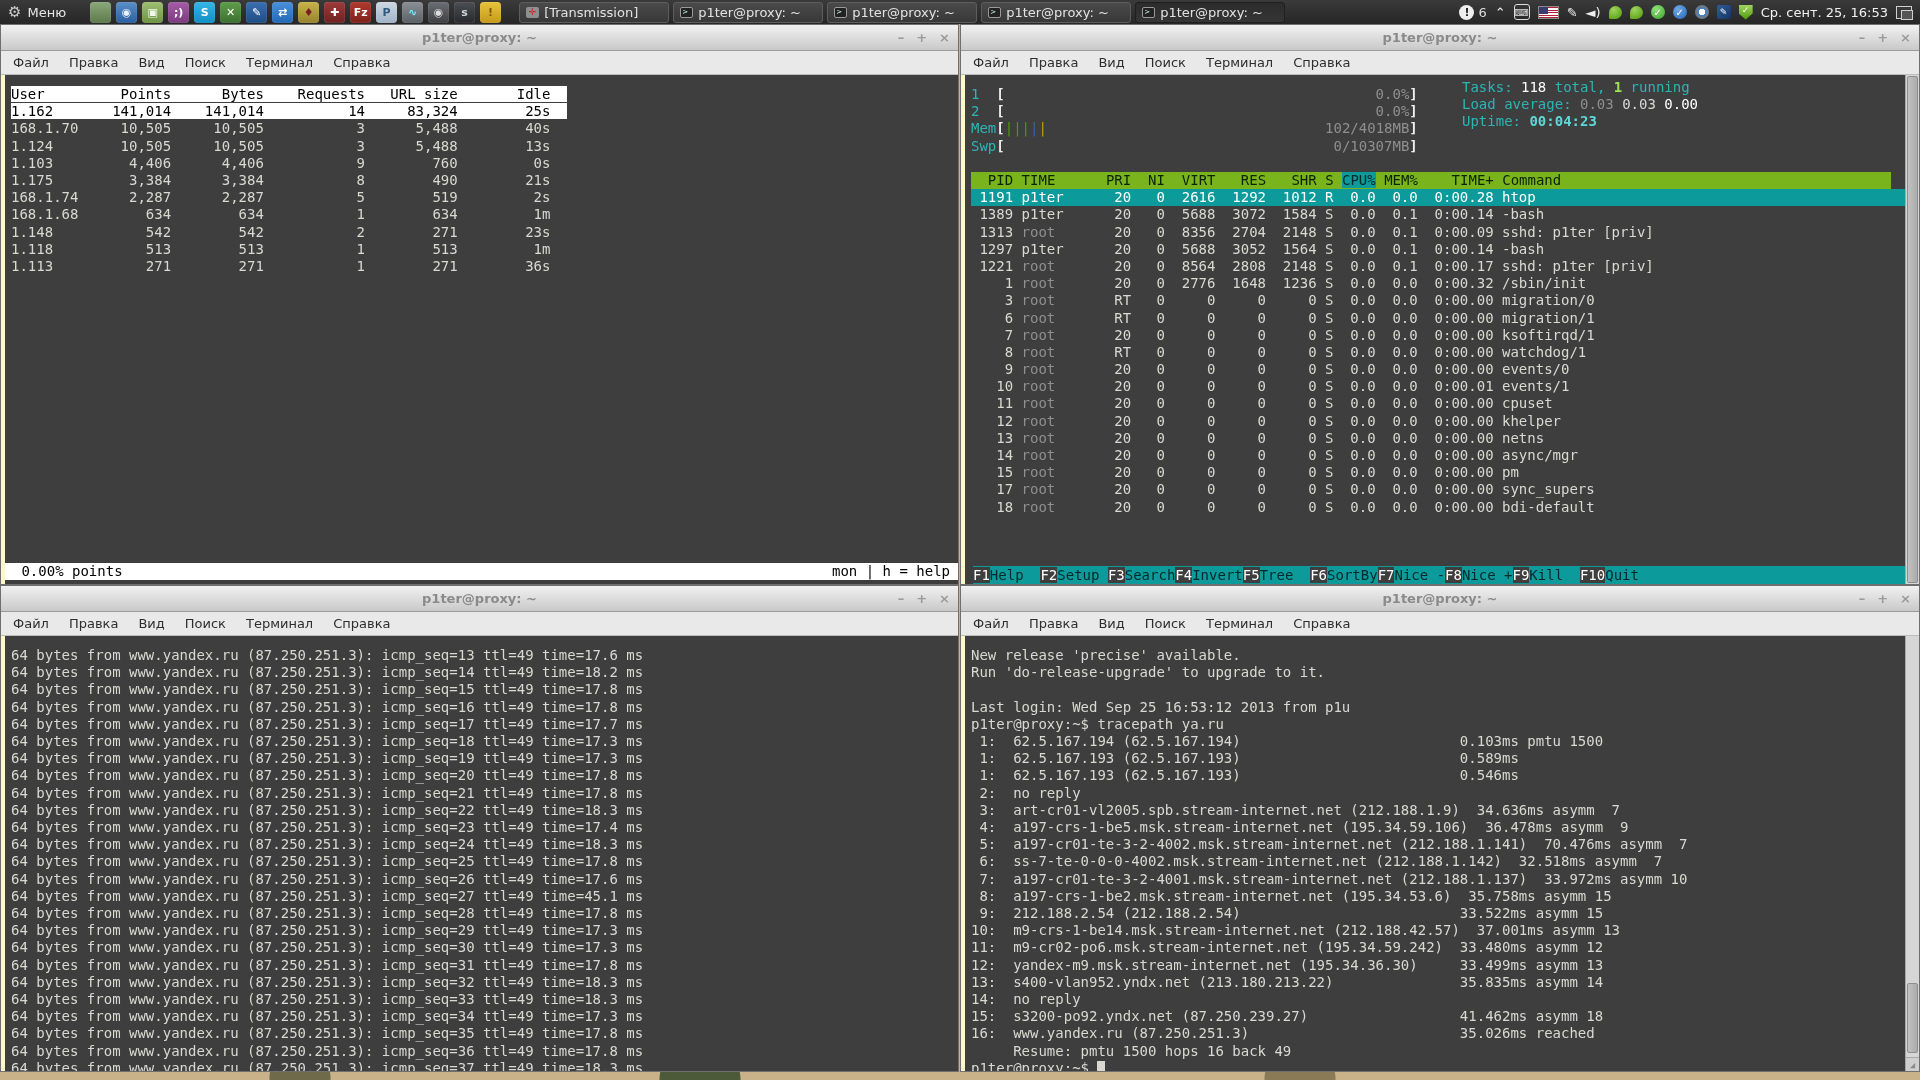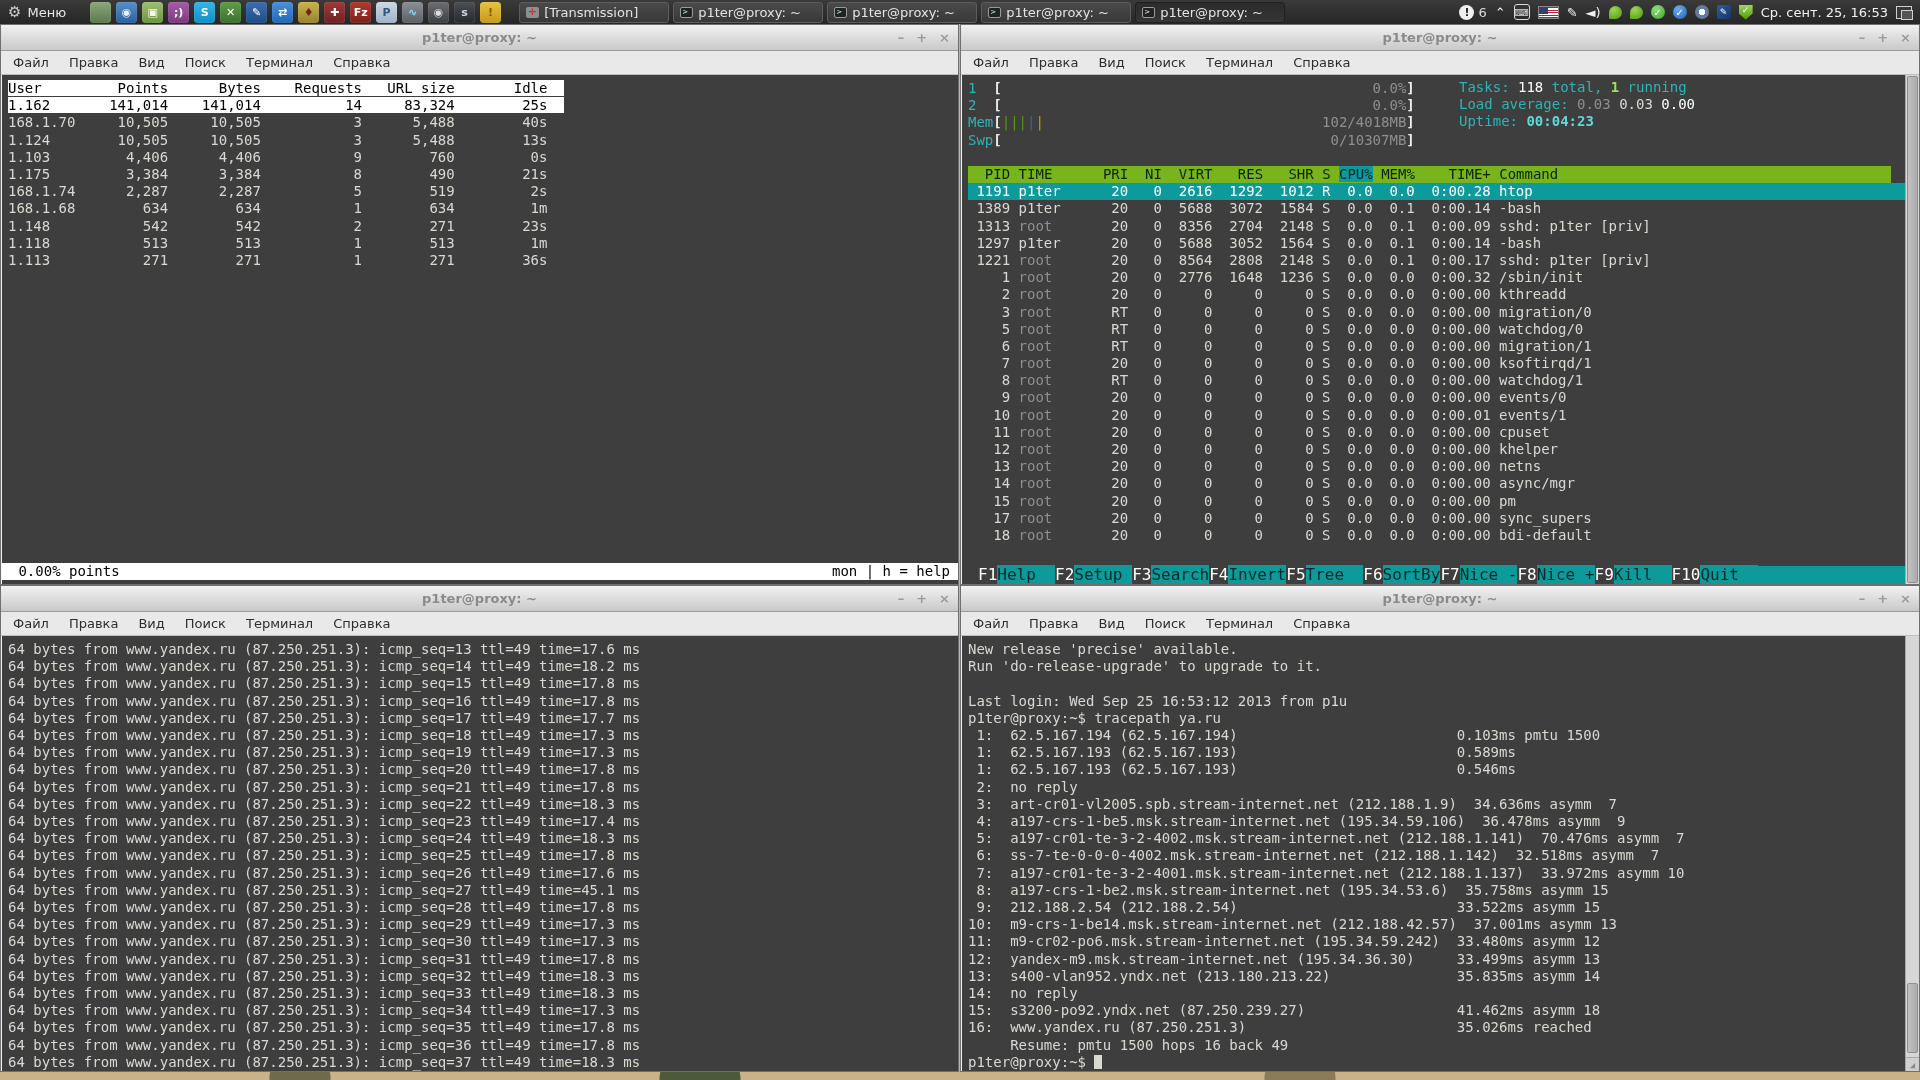--- a/index.html
+++ b/index.html
@@ -63,40 +63,40 @@
   .titlebar{height:26px;flex:0 0 26px;background:linear-gradient(#f1f1f1,#c9c9c9);border-bottom:1px solid #9b9b9b;
             position:relative;display:flex;align-items:center;justify-content:center}
   .title{font-size:13px;font-weight:bold;color:#8a8a8a}
   .winbtns{position:absolute;right:8px;top:0;height:26px;display:flex;align-items:center;gap:12px;color:#9a9a9a;
            font-size:13px;font-weight:bold}
   .winbtns span{cursor:default;line-height:26px}
   .menubar{height:24px;flex:0 0 24px;background:#e9e9e9;border-bottom:1px solid #bdbdbd;display:flex;align-items:center;
            gap:20px;padding:0 12px;font-size:13px;color:#2e2e2e}
   .mi{cursor:default}
   .content{position:relative;flex:1;overflow:hidden;background:var(--terminal_bg);
-           border-left:1px solid #fef9c3;padding:5px 0 0 6px}
+           border-left:4px solid #fef9c3;padding:11px 0 0 6px}
   .term,.term pre{font-family:"DejaVu Sans Mono",monospace;font-size:14px;line-height:17.2px;color:var(--terminal_fg)}
   pre{margin:0;white-space:pre}
   
   .trow{white-space:pre;height:17.2px}
   .band{background:var(--highlight_bg);color:var(--highlight_fg)}
   .statusbar{position:absolute;left:0;right:0;bottom:4px;height:17.2px;background:var(--highlight_bg);
              color:var(--highlight_fg);font-family:"DejaVu Sans Mono",monospace;font-size:14px;line-height:17.2px;
              display:flex;justify-content:space-between;padding:0 8px;white-space:pre}
   
   .cy{color:var(--htop_cyan)} .bcy{color:var(--htop_bright_cyan);font-weight:bold}
   .dim{color:var(--htop_dim)} .br{color:#efefef;font-weight:bold}
   .wb{color:#ffffff;font-weight:normal} .gn{color:var(--htop_green_fg);font-weight:bold}
   #htop-info{position:absolute;left:497px;top:4px}
   .hheader{background:var(--htop_green);color:#0c2200;white-space:pre;height:17.2px;margin-right:14px}
   .hl-col{background:var(--htop_cyan_bg);color:#002a2a}
   .prow{white-space:pre;height:17.2px}
   .prow.sel{background:var(--htop_cyan_bg);color:#ffffff}
-  #fbar{position:absolute;left:16px;right:14px;bottom:0;height:18px;background:var(--htop_cyan_bg);
-        font-family:"DejaVu Sans Mono",monospace;font-size:16px;line-height:18px;white-space:pre;display:flex}
+  #fbar{position:absolute;left:8px;right:14px;bottom:0;height:18px;background:var(--htop_cyan_bg);
+        font-family:"DejaVu Sans Mono",monospace;font-size:14px;line-height:18px;white-space:pre;display:flex}
   .fk{color:#fff;background:var(--terminal_bg)} .fl{color:#002a2a;background:var(--htop_cyan_bg)}
   .cursor{display:inline-block;width:8px;height:14px;background:var(--terminal_fg);vertical-align:-2px}
   
   .vscroll{position:absolute;top:0;bottom:0;right:0;width:14px;background:#d6d6d6;border-left:1px solid #a8a8a8}
   .vthumb{position:absolute;left:1px;right:1px;background:linear-gradient(90deg,#c2c2c2,#ababab);border:1px solid #8f8f8f;border-radius:2px}
   .grip{position:absolute;right:0;bottom:0;width:14px;height:14px;background:#cfcfcf;
         border-left:1px solid #a8a8a8;border-top:1px solid #a8a8a8;color:#8a8a8a;font-size:9px;line-height:14px;text-align:center}
 </style>
 </head>
 <body>
@@ -234,23 +234,21 @@
         <div class="trow"><span class="cy">Uptime: </span><span class="bcy">00:04:23</span></div>
       </div>
     <div class="hheader" id="htop-header"><span>  PID</span> <span>TIME     </span> <span>PRI</span> <span> NI</span> <span> VIRT</span> <span>  RES</span> <span>  SHR</span> <span>S</span> <span class="hl-col">CPU%</span> <span>MEM%</span> <span>   TIME+</span> <span>Command</span></div>
     <div id="htop-rows">
         <div class="prow sel"> 1191 p1ter      20   0  2616  1292  1012 R  0.0  0.0  0:00.28 htop                                             </div>
         <div class="prow"> 1389 <span>p1ter    </span>  20   0  5688  3072  1584 S  0.0  0.1  0:00.14 -bash</div>
         <div class="prow"> 1313 <span class="dim">root     </span>  20   0  8356  2704  2148 S  0.0  0.1  0:00.09 sshd: p1ter [priv]</div>
         <div class="prow"> 1297 <span>p1ter    </span>  20   0  5688  3052  1564 S  0.0  0.1  0:00.14 -bash</div>
         <div class="prow"> 1221 <span class="dim">root     </span>  20   0  8564  2808  2148 S  0.0  0.1  0:00.17 sshd: p1ter [priv]</div>
         <div class="prow">    1 <span class="dim">root     </span>  20   0  2776  1648  1236 S  0.0  0.0  0:00.32 /sbin/init</div>
-        <div class="prow">    2 <span class="dim">root     </span>  20   0     0     0     0 S  0.0  0.0  0:00.00 kthreadd</div>
         <div class="prow">    3 <span class="dim">root     </span>  RT   0     0     0     0 S  0.0  0.0  0:00.00 migration/0</div>
-        <div class="prow">    5 <span class="dim">root     </span>  RT   0     0     0     0 S  0.0  0.0  0:00.00 watchdog/0</div>
         <div class="prow">    6 <span class="dim">root     </span>  RT   0     0     0     0 S  0.0  0.0  0:00.00 migration/1</div>
         <div class="prow">    7 <span class="dim">root     </span>  20   0     0     0     0 S  0.0  0.0  0:00.00 ksoftirqd/1</div>
         <div class="prow">    8 <span class="dim">root     </span>  RT   0     0     0     0 S  0.0  0.0  0:00.00 watchdog/1</div>
         <div class="prow">    9 <span class="dim">root     </span>  20   0     0     0     0 S  0.0  0.0  0:00.00 events/0</div>
         <div class="prow">   10 <span class="dim">root     </span>  20   0     0     0     0 S  0.0  0.0  0:00.01 events/1</div>
         <div class="prow">   11 <span class="dim">root     </span>  20   0     0     0     0 S  0.0  0.0  0:00.00 cpuset</div>
         <div class="prow">   12 <span class="dim">root     </span>  20   0     0     0     0 S  0.0  0.0  0:00.00 khelper</div>
         <div class="prow">   13 <span class="dim">root     </span>  20   0     0     0     0 S  0.0  0.0  0:00.00 netns</div>
         <div class="prow">   14 <span class="dim">root     </span>  20   0     0     0     0 S  0.0  0.0  0:00.00 async/mgr</div>
         <div class="prow">   15 <span class="dim">root     </span>  20   0     0     0     0 S  0.0  0.0  0:00.00 pm</div>

